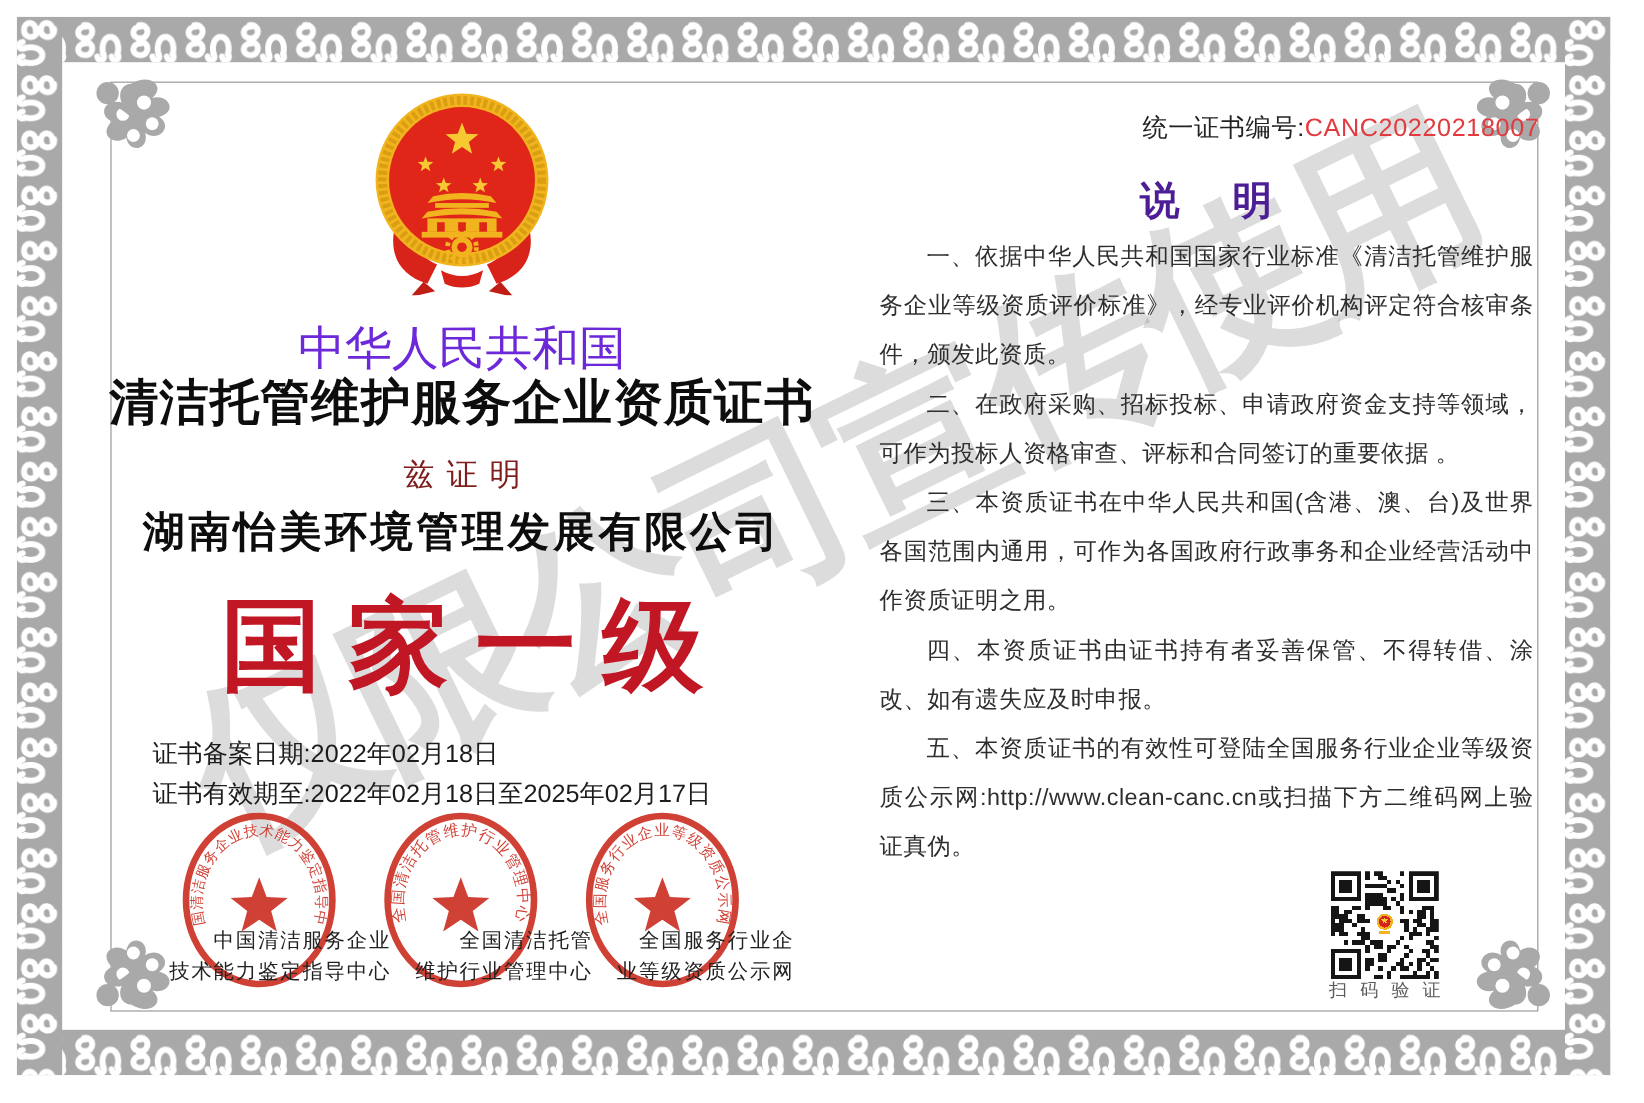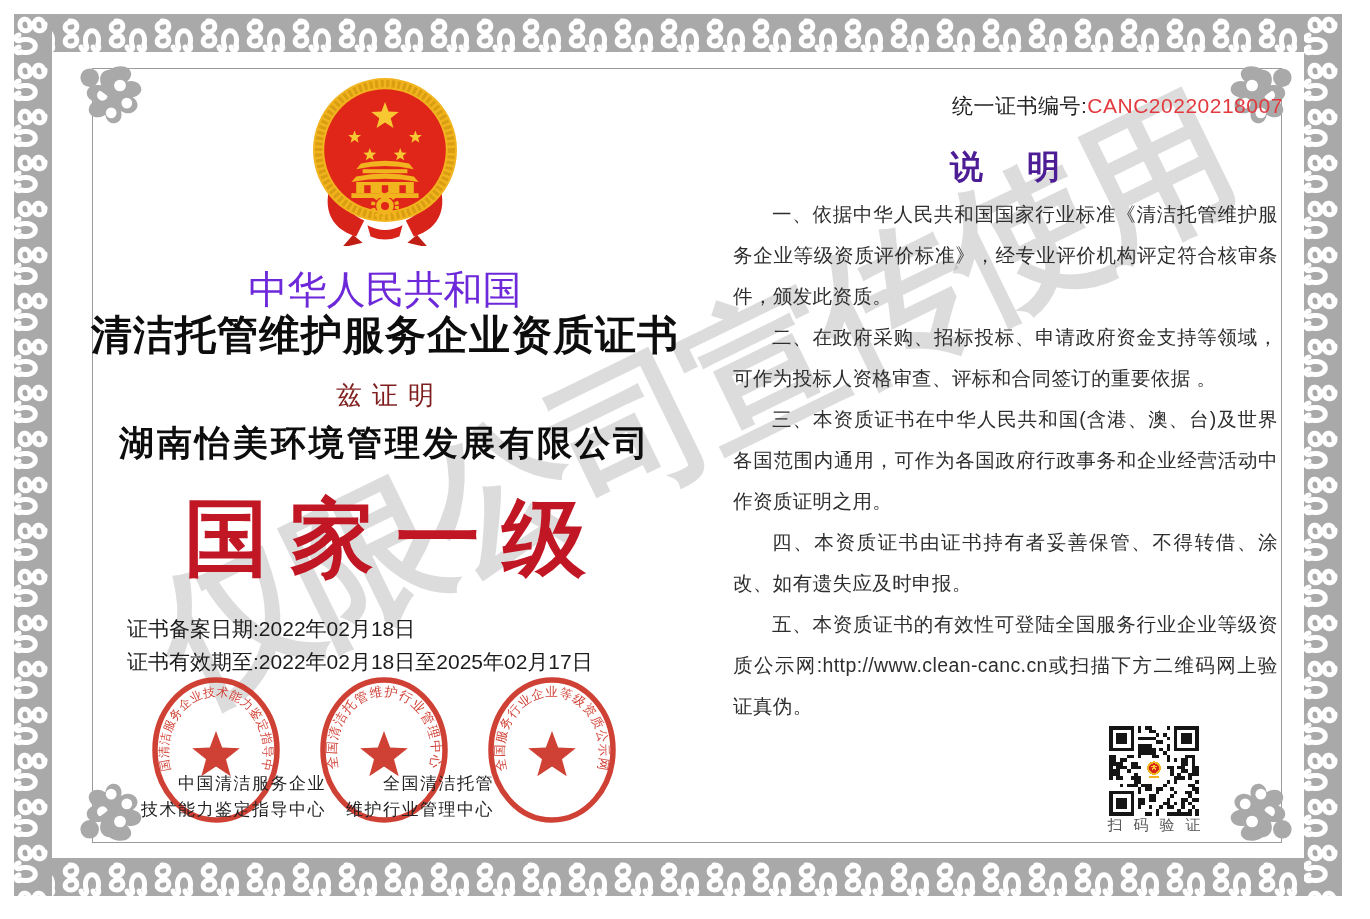--- a/index.html
+++ b/index.html
@@ -184,20 +184,24 @@
       <use href="#star" transform="translate(68,82) scale(2.5)" fill="#ce372b"></use>
     </svg>
 
     <div class="seal-org org-1">
       <div>中国清洁服务企业</div>
       <div>技术能力鉴定指导中心</div>
     </div>
     <div class="seal-org org-2">
       <div>全国清洁托管</div>
       <div>维护行业管理中心</div>
+    </div>
+    <div class="seal-org org-3">
+      <div>全国服务行业企</div>
+      <div>业等级资质公示网</div>
     </div>
 
     <div class="serial">
       <span>统一证书编号:</span><span class="val">CANC20220218007</span>
     </div>
 
     <div class="notes-title">说明</div>
 
     <div class="notes">
       <p>一、依据中华人民共和国国家行业标准《清洁托管维护服务企业等级资质评价标准》，经专业评价机构评定符合核审条件，颁发此资质。</p>

